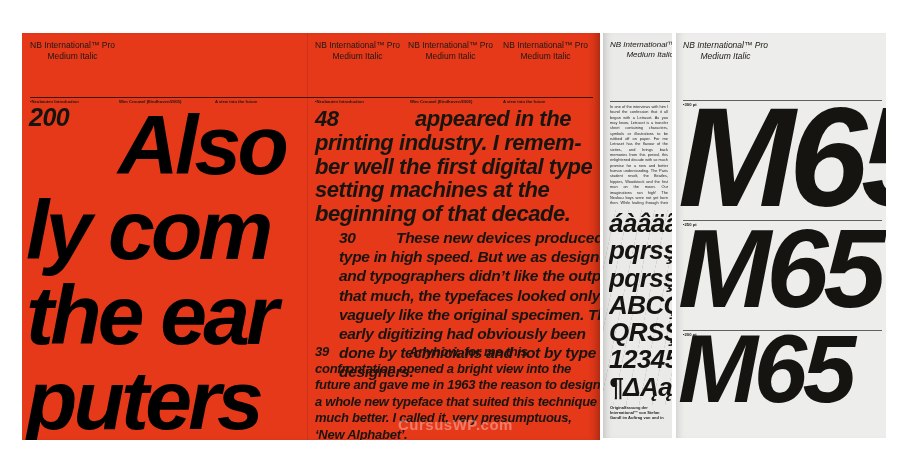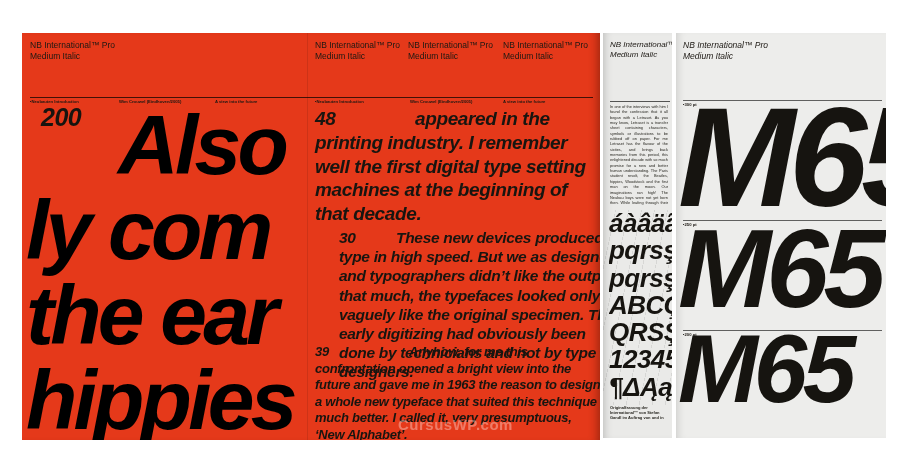--- a/index.html
+++ b/index.html
@@ -5,32 +5,32 @@
   html,body{margin:0;padding:0;background:#fff;}
   #stage{position:relative;width:900px;height:450px;background:#fff;overflow:hidden;
          font-family:"Liberation Sans","DejaVu Sans",sans-serif;color:#17140f;}
 
   
   .red{position:absolute;left:22px;top:33px;width:578px;height:407px;
        background:var(--red,#e5391a);overflow:hidden;
        box-shadow:inset -9px 0 10px -7px rgba(60,10,0,.45);}
   .gutter{position:absolute;left:285px;top:0;width:1px;height:407px;background:rgba(0,0,0,.10);}
   .colhead{position:absolute;top:7px;font-size:8.5px;line-height:10.5px;
-           letter-spacing:0;color:#1c1813;white-space:nowrap;}
+           letter-spacing:0;color:#1c1813;white-space:nowrap;text-align:center;}
   .rule{position:absolute;left:8px;right:7px;top:64px;border-top:1px solid rgba(25,8,2,.8);height:0;}
   .mlabel{position:absolute;top:66px;font-size:4.2px;font-weight:bold;color:#1c1813;white-space:nowrap;}
-  .bignum{position:absolute;left:19px;top:70px;font-style:italic;font-weight:bold;
+  .bignum{position:absolute;left:7px;top:70px;font-style:italic;font-weight:bold;
           font-size:25px;letter-spacing:-0.02em;}
   .headline{position:absolute;left:4px;top:70px;width:298px;font-style:italic;font-weight:bold;
             font-size:84px;line-height:85px;letter-spacing:-0.045em;color:#000000;white-space:nowrap;}
   .headline .ind{padding-left:92px;}
   .ip{position:absolute;left:293px;width:284px;font-style:italic;font-weight:bold;
       letter-spacing:-0.02em;color:#181510;margin:0;}
   .ip .pnum{position:absolute;left:0;top:0;text-indent:0;}
-  #p1{top:74px;font-size:19px;line-height:23.8px;text-indent:100px;}
+  #p1{top:74px;font-size:22px;line-height:23.8px;text-indent:100px;}
   #p2{top:195px;font-size:15.5px;line-height:19.2px;text-indent:57px;margin-left:24px;}
   #p3{top:311px;width:286px;font-size:13px;line-height:16.6px;text-indent:94px;}
   .watermark{position:absolute;left:376px;top:383px;font-size:15px;letter-spacing:.5px;
              color:rgba(255,235,228,.38);font-weight:bold;}
 
   
   .gcol1{position:absolute;left:603px;top:33px;width:69px;height:405px;
          background:var(--gray1,#eaeae8);overflow:hidden;
          box-shadow:inset 7px 0 9px -6px rgba(0,0,0,.22);}
   .gcol1 .colhead{left:7px;font-style:italic;font-size:8px;line-height:10px;}
@@ -93,21 +93,21 @@
     <span class="mlabel" style="left:293px">▪Neubauten Introduction</span>
     <span class="mlabel" style="left:388px">Wim Crouwel (Eindhoven/2005)</span>
     <span class="mlabel" style="left:481px">A view into the future</span>
 
     <div class="bignum">200</div>
 
     <div class="headline">
       <div class="ind">Also</div>
       <div>ly com</div>
       <div>the ear</div>
-      <div>hippies</div>
+      <div>puters</div>
     </div>
 
     <p class="ip" id="p1"><span class="pnum">48</span><span>appeared in the printing industry. I remem­ber well the first digital type setting machines at the beginning of that decade.</span></p>
     <p class="ip" id="p2"><span class="pnum">30</span><span>These new devices produced type in high speed. But we as designers and typographers didn’t like the output that much, the typefaces looked only va­guely like the original specimen. This early digitizing had obviously been done by technicians and not by type designers.</span></p>
     <p class="ip" id="p3"><span class="pnum">39</span><span>Anyhow, for me this confrontation opened a bright view into the future and gave me in 1963 the reason to design a whole new typeface that suited this technique much better. I called it, very presumptuous, ‘New Alphabet’.</span></p>
 
     <div class="gutter"></div>
     <div class="watermark">CursusWP.com</div>
   </div>
 

